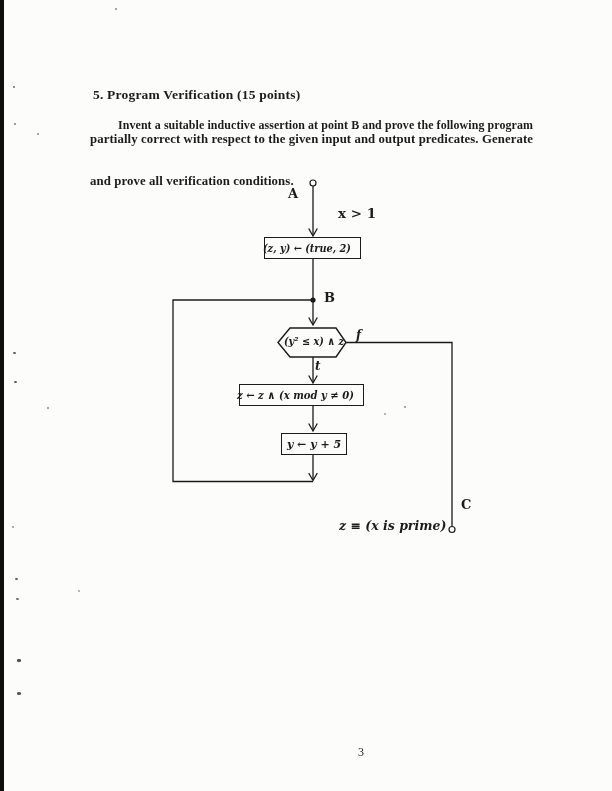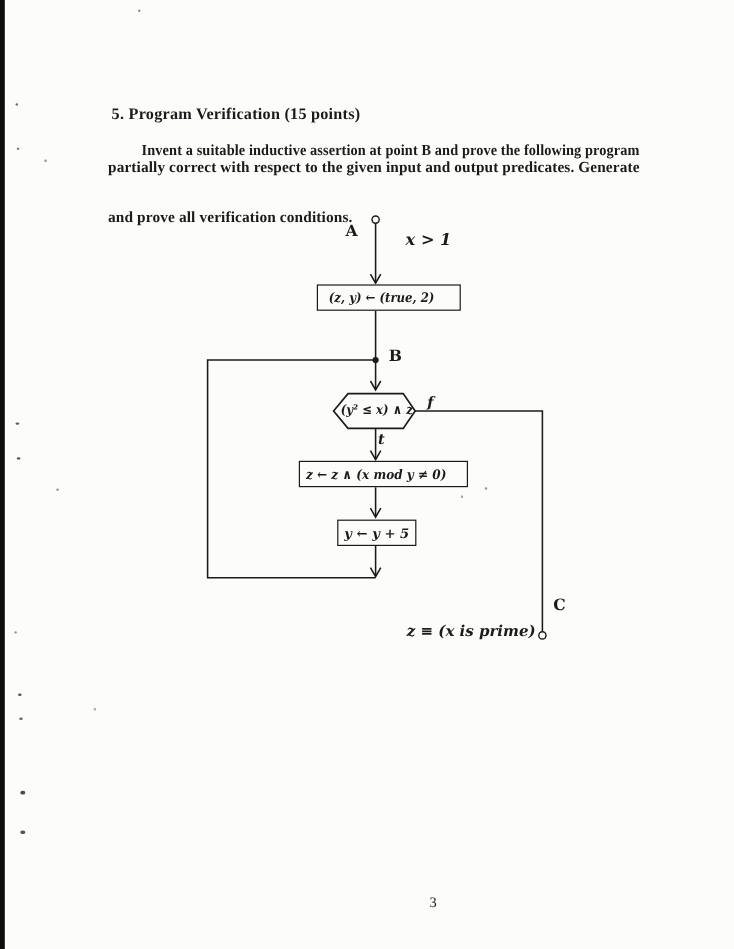--- a/index.html
+++ b/index.html
@@ -48,33 +48,33 @@
     overflow:visible;
   }
   .mathtext {
     font-family:"DejaVu Serif", serif;
     font-style:italic;
     font-weight:bold;
     font-size:11px;
     white-space:nowrap;
     display:inline-block;
   }
-  #init-box      { left:264px; top:237px; width:120px;  height:22px; }
-  #update-box    { left:249px; top:384px; width:141px; height:22px; }
+  #init-box      { left:264px; top:237px; width:97px;  height:22px; }
+  #update-box    { left:239px; top:384px; width:125px; height:22px; }
   #increment-box { left:281px; top:433px; width:66px;  height:22px; }
   .fc-label {
     position:absolute;
     font-family:"DejaVu Serif", serif;
     font-weight:bold;
     white-space:nowrap;
   }
   #label-A { left:288px; top:186px; font-size:13px; }
   #label-B { left:324px; top:290px; font-size:13px; }
   #label-C { left:461px; top:497px; font-size:13px; }
-  #input-pred  { left:338px; top:192px; font-size:13.5px; font-style:italic; }
+  #input-pred  { left:338px; top:205px; font-size:13.5px; }
   #label-f { left:356px; top:328px; font-size:12px; font-style:italic; }
   #label-t { left:315px; top:359px; font-size:12px; font-style:italic; }
   #hex-text { left:284px; top:335px; font-size:11px; font-style:italic;
               font-family:"DejaVu Serif", serif; font-weight:bold; white-space:nowrap; position:absolute;}
   #output-pred { left:339px; top:518px; font-size:12.5px; font-style:italic; }
   #page-number { left:358px; top:745px; font-size:12px; font-family:"Liberation Serif", serif; }
   .stroke { stroke:#1b1b1b; stroke-width:1.3; fill:none; }
 </style>
 </head>
 <body>

